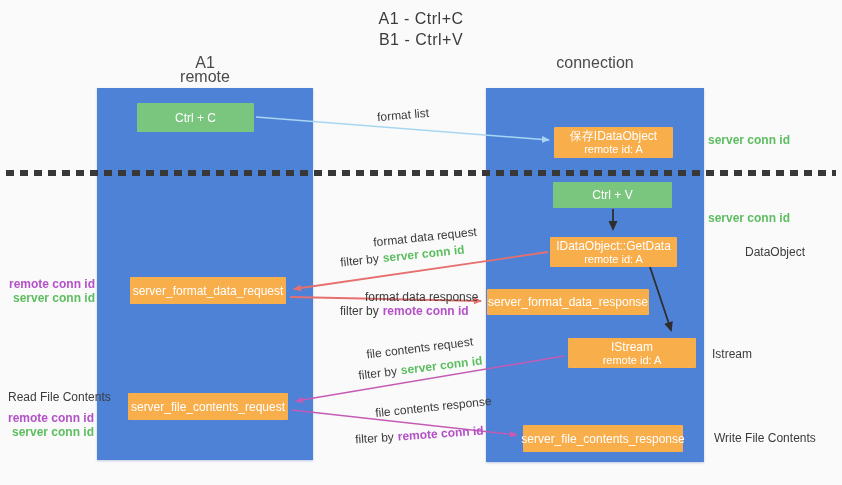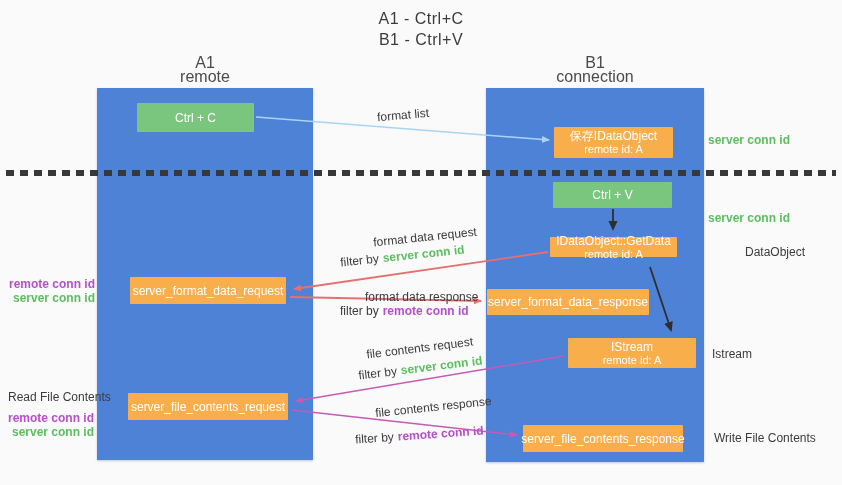--- a/index.html
+++ b/index.html
@@ -49,21 +49,20 @@
   <div class="abs title">
     <div>A1 - Ctrl+C</div>
     <div>B1 - Ctrl+V</div>
   </div>
 
   <div class="abs lane-header" style="left:97px; top:56px; width:216px;">
     <div>A1</div>
     <div>remote</div>
   </div>
   <div class="abs lane-header" style="left:486px; top:56px; width:218px;">
-    <div>B1</div>
     <div>connection</div>
   </div>
 
   <div class="abs lane" style="left:97px; top:88px; width:216px; height:372px;"></div>
   <div class="abs lane" style="left:486px; top:88px; width:218px; height:374px;"></div>
 
   <svg class="arrows" width="842" height="485" viewBox="0 0 842 485">
     <defs>
       <marker id="mBlue" markerWidth="9" markerHeight="8" refX="7" refY="3.5" orient="auto" markerUnits="userSpaceOnUse">
         <path d="M0,0 L8,3.5 L0,7 z" fill="#A8D6F2"></path>
@@ -89,21 +88,21 @@
 
   <div class="abs node green single" style="left:137px; top:103px; width:117px; height:29px;">Ctrl + C</div>
 
   <div class="abs node orange" style="left:554px; top:127px; width:119px; height:31px;">
     <div class="l1">保存IDataObject</div>
     <div class="l2">remote id: A</div>
   </div>
 
   <div class="abs node green single" style="left:553px; top:182px; width:119px; height:26px;">Ctrl + V</div>
 
-  <div class="abs node orange" style="left:550px; top:237px; width:127px; height:20px;">
+  <div class="abs node orange" style="left:550px; top:237px; width:127px; height:30px;">
     <div class="l1">IDataObject::GetData</div>
     <div class="l2">remote id: A</div>
   </div>
 
   <div class="abs node orange single" style="left:130px; top:277px; width:156px; height:27px;">server_format_data_request</div>
 
   <div class="abs node orange single" style="left:487px; top:289px; width:162px; height:26px;">server_format_data_response</div>
 
   <div class="abs node orange" style="left:568px; top:338px; width:128px; height:30px;">
     <div class="l1">IStream</div>

